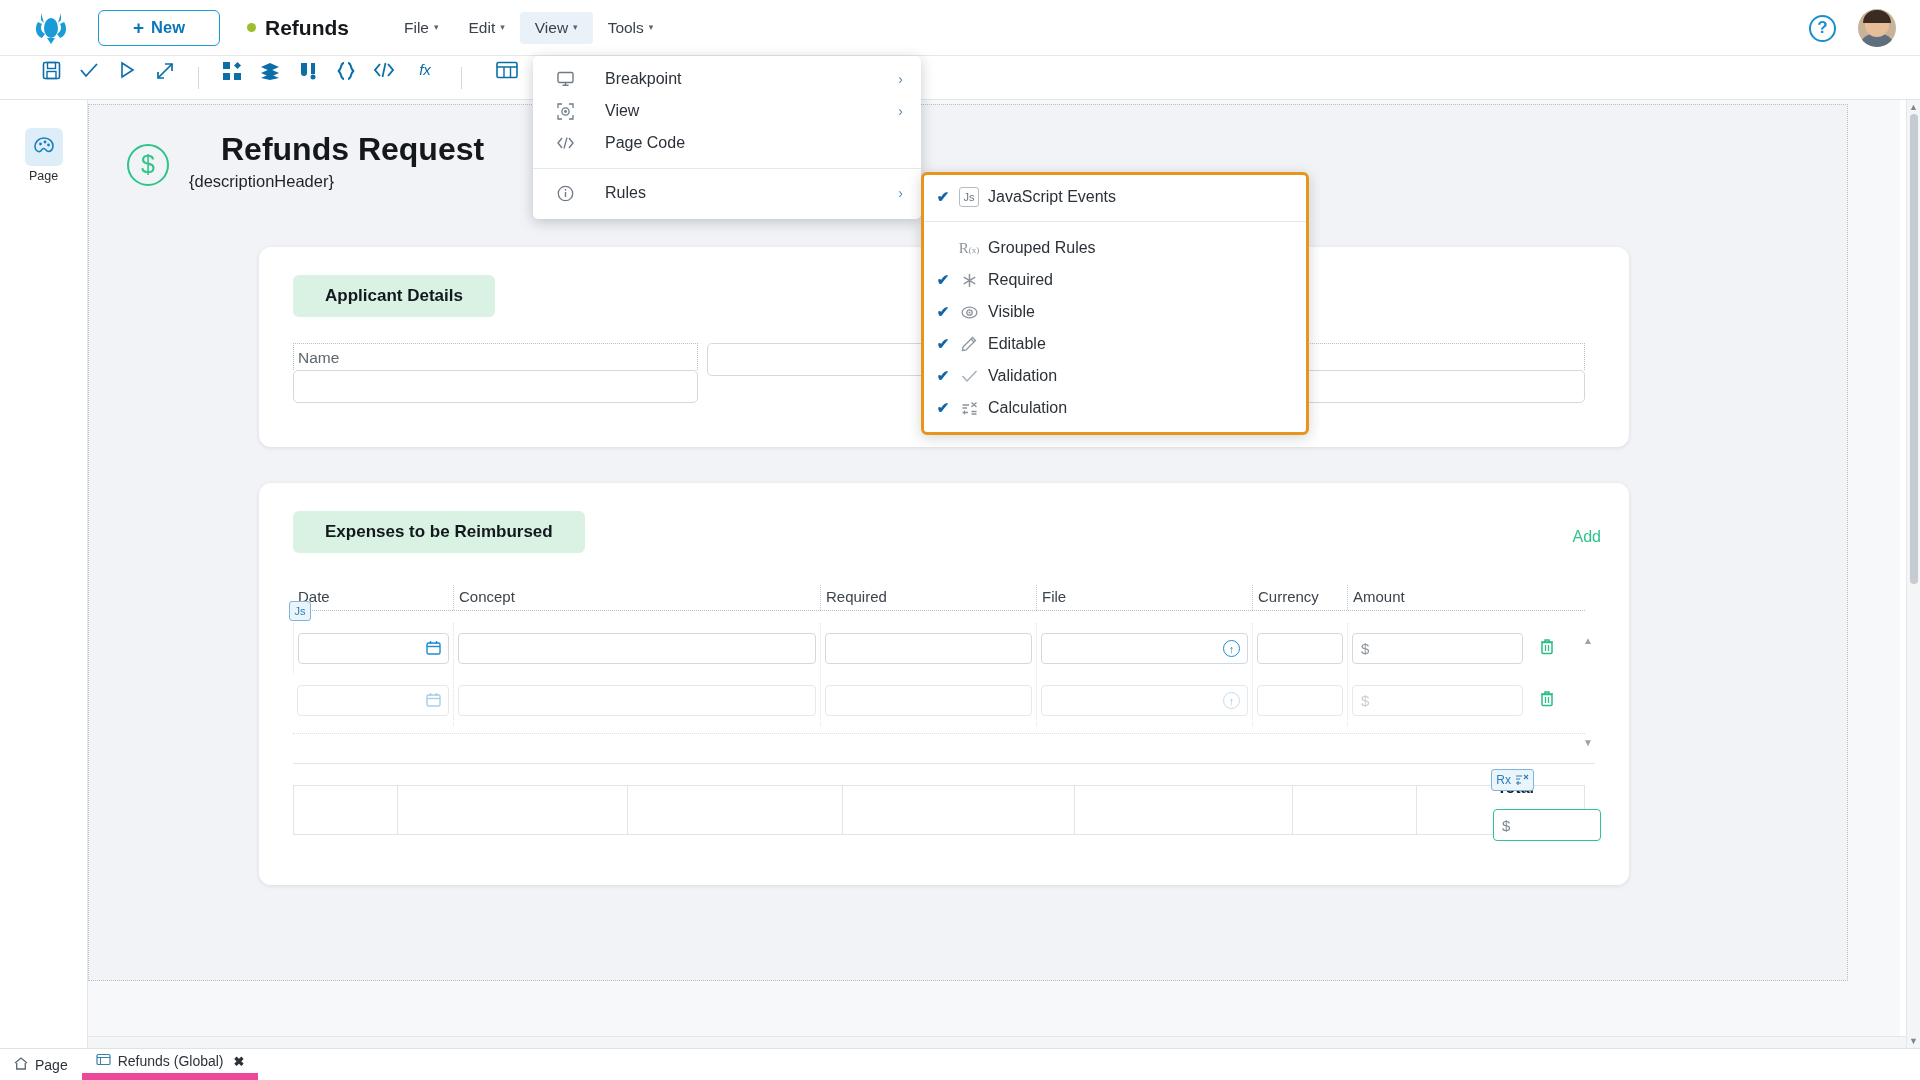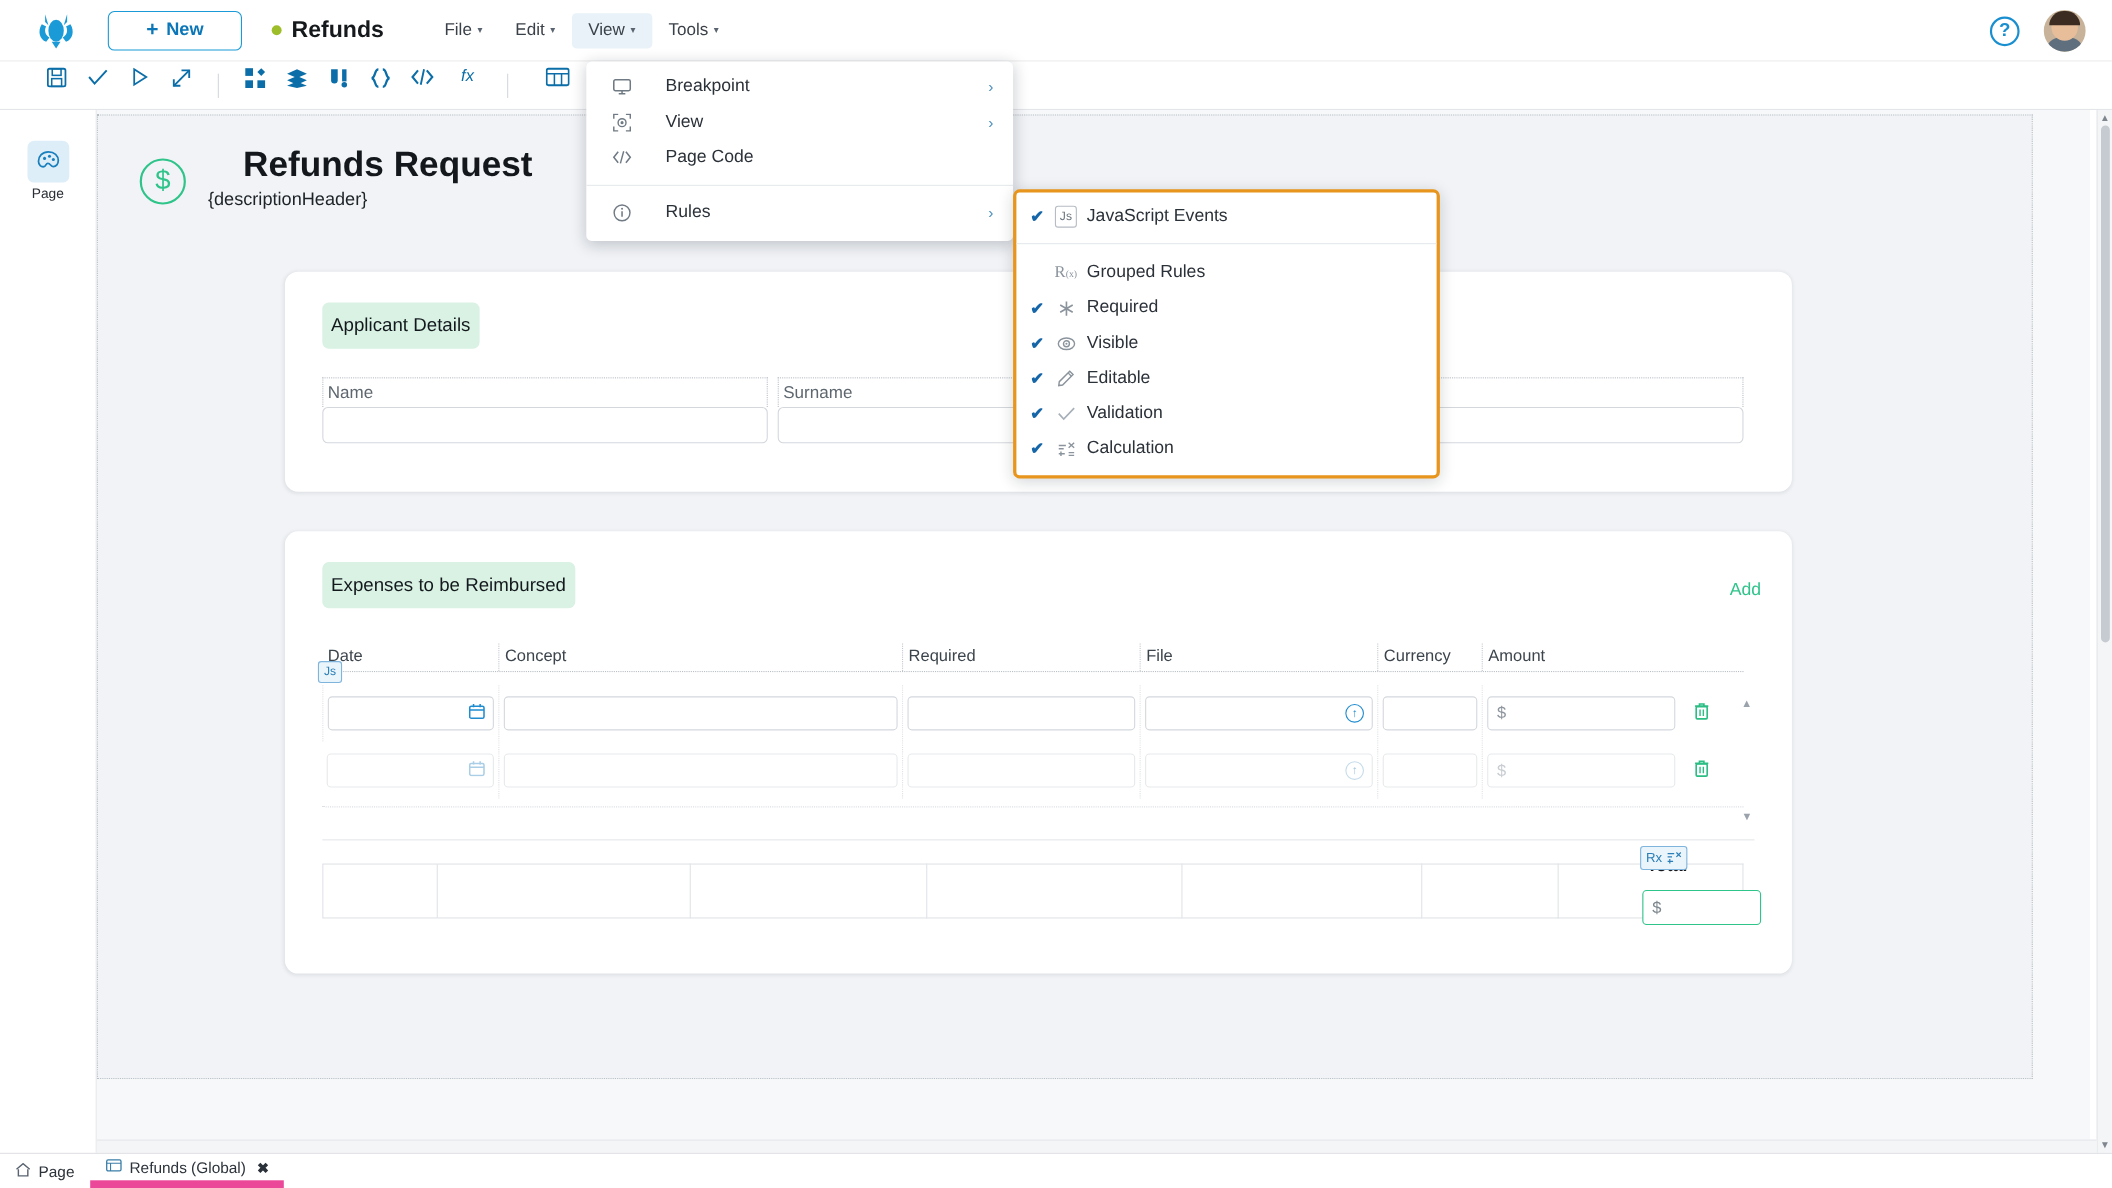--- a/index.html
+++ b/index.html
@@ -105,21 +105,21 @@
 
   .card {
     position: absolute; background: #fff; border-radius: 12px;
     box-shadow: 0 1px 4px rgba(20,30,50,.10);
   }
   .card-a { left: 170px; top: 142px; width: 1370px; height: 200px; }
   .card-b { left: 170px; top: 378px; width: 1370px; height: 402px; }
 
   .sect-chip {
     display: inline-block; background: #d9f2e3; color: #13181d;
-    font-size: 17px; font-weight: normal; padding: 11px 8px; border-radius: 6px;
+    font-size: 17px; font-weight: bold; padding: 11px 32px; border-radius: 6px;
   }
   .add-link { position: absolute; right: 28px; top: 45px; color: #2ec48a; font-size: 16px; cursor: pointer; }
 
   .field { position: absolute; }
   .field-lbl {
     border: 1px dotted #b9bfc6; border-bottom: none;
     font-size: 15.5px; color: #5e676f; padding: 5px 4px 3px 4px;
   }
   .field-inp { height: 33px; border: 1px solid #d4d8dd; border-radius: 5px; background: #fff; }
 
@@ -400,21 +400,20 @@
       <div class="card card-a">
         <div style="position:absolute;left:34px;top:28px">
           <span class="sect-chip">Applicant Details</span>
         </div>
 
         <div class="field" style="left:34px;top:96px;width:405px">
           <div class="field-lbl">Name</div>
           <div class="field-inp"></div>
         </div>
         <div class="field" style="left:448px;top:96px;width:405px">
-          <div class="field-lbl">Surname</div>
           <div class="field-inp"></div>
         </div>
         <div class="field" style="left:862px;top:96px;width:464px">
           <div class="field-lbl">nit</div>
           <div class="field-inp"></div>
         </div>
       </div>
 
       <div class="card card-b">
         <div style="position:absolute;left:34px;top:28px">

